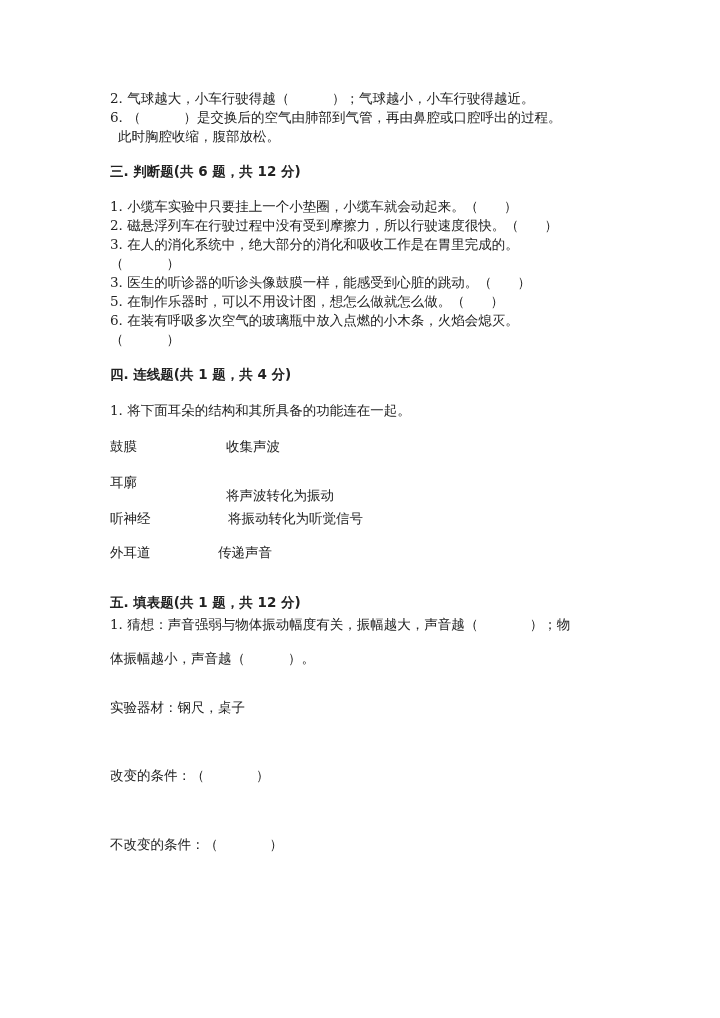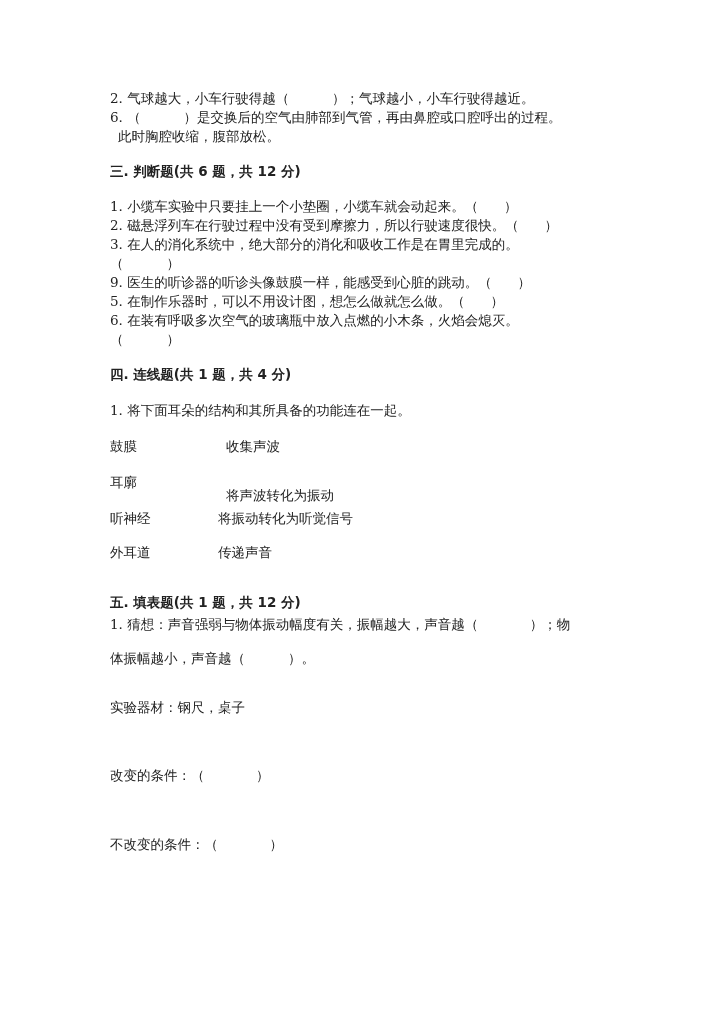--- a/index.html
+++ b/index.html
@@ -13,34 +13,34 @@
 
 <div class="line" style="top:89px;">2. 气球越大，小车行驶得越（          ）；气球越小，小车行驶得越近。</div>
 <div class="line" style="top:108px;">6. （          ）是交换后的空气由肺部到气管，再由鼻腔或口腔呼出的过程。</div>
 <div class="line" style="top:127px;margin-left:8px;">此时胸腔收缩，腹部放松。</div>
 
 <div class="line h" style="top:162px;">三. 判断题(共 6 题，共 12 分)</div>
 <div class="line" style="top:197px;">1. 小缆车实验中只要挂上一个小垫圈，小缆车就会动起来。（      ）</div>
 <div class="line" style="top:216px;">2. 磁悬浮列车在行驶过程中没有受到摩擦力，所以行驶速度很快。（      ）</div>
 <div class="line" style="top:235px;">3. 在人的消化系统中，绝大部分的消化和吸收工作是在胃里完成的。</div>
 <div class="line" style="top:254px;">（          ）</div>
-<div class="line" style="top:273px;">9. 医生的听诊器的听诊头像鼓膜一样，能感受到心脏的跳动。（      ）</div>
+<div class="line" style="top:273px;">3. 医生的听诊器的听诊头像鼓膜一样，能感受到心脏的跳动。（      ）</div>
 <div class="line" style="top:292px;">5. 在制作乐器时，可以不用设计图，想怎么做就怎么做。（      ）</div>
 <div class="line" style="top:311px;">6. 在装有呼吸多次空气的玻璃瓶中放入点燃的小木条，火焰会熄灭。</div>
 <div class="line" style="top:330px;">（          ）</div>
 
 <div class="line h" style="top:365px;">四. 连线题(共 1 题，共 4 分)</div>
 <div class="line" style="top:401px;">1. 将下面耳朵的结构和其所具备的功能连在一起。</div>
 
 <div class="line" style="top:437px;">鼓膜</div>
 <div class="line" style="top:437px; left:226px;">收集声波</div>
 <div class="line" style="top:473px;">耳廓</div>
 <div class="line" style="top:486px; left:226px;">将声波转化为振动</div>
 <div class="line" style="top:509px;">听神经</div>
-<div class="line" style="top:509px; left:218px;">将振动转化为听觉信号</div>
+<div class="line" style="top:509px; left:228px;">将振动转化为听觉信号</div>
 <div class="line" style="top:543px;">外耳道</div>
 <div class="line" style="top:543px; left:218px;">传递声音</div>
 
 <div class="line h" style="top:593px;">五. 填表题(共 1 题，共 12 分)</div>
 <div class="line" style="top:615px;">1. 猜想：声音强弱与物体振动幅度有关，振幅越大，声音越（            ）；物</div>
 <div class="line" style="top:649px;">体振幅越小，声音越（          ）。</div>
 <div class="line" style="top:698px;">实验器材：钢尺，桌子</div>
 <div class="line" style="top:766px;">改变的条件：（            ）</div>
 <div class="line" style="top:835px;">不改变的条件：（            ）</div>
 

